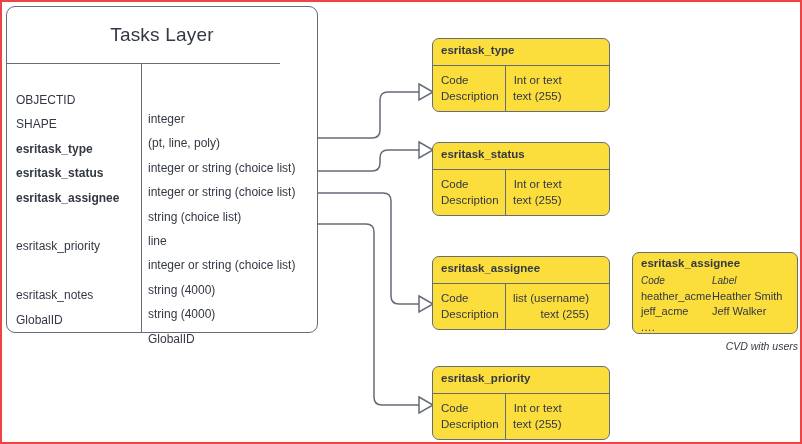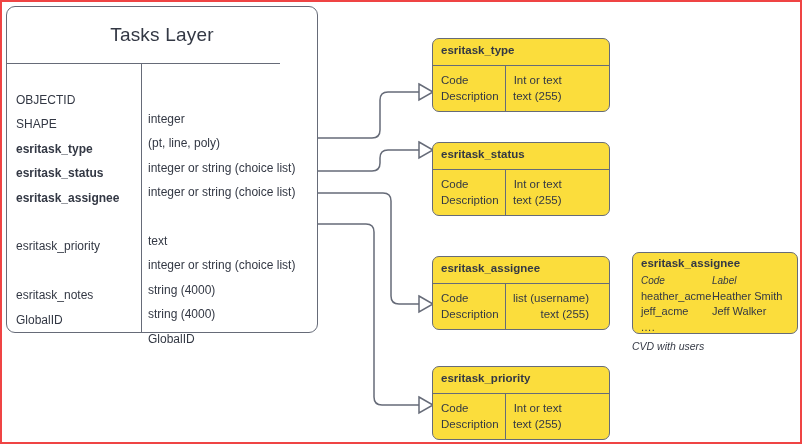--- a/index.html
+++ b/index.html
@@ -173,21 +173,21 @@
     line-height: 15.5px;
     white-space: nowrap;
   }
   .cvd-hdr { font-style: italic; font-size: 10px; display: block; }
   .cvd-ellipsis { font-size: 11px; letter-spacing: 0.5px; }
   .cvd-caption {
     position: absolute;
     left: 630px;
     top: 338px;
     width: 166px;
-    text-align: left;
+    text-align: right;
     font-size: 10.5px;
     font-style: italic;
     color: #333844;
   }
 
   
   .connectors {
     position: absolute;
     left: 0;
     top: 0;
@@ -218,23 +218,24 @@
       <div class="field-row">
         <span class="field-name bold">esritask_type</span>
         <span class="field-type">integer or string (choice list)</span>
       </div>
       <div class="field-row">
         <span class="field-name bold">esritask_status</span>
         <span class="field-type">integer or string (choice list)</span>
       </div>
       <div class="field-row">
         <span class="field-name bold">esritask_assignee</span>
-      </div>
-      <div class="field-row">
-        <span class="field-type">text</span>
+        <span class="field-type">string (choice list)</span>
+      </div>
+      <div class="field-row">
+        <span class="field-type">line</span>
       </div>
       <div class="field-row">
         <span class="field-name">esritask_priority</span>
         <span class="field-type">integer or string (choice list)</span>
       </div>
       <div class="field-row">
         <span class="field-type">string (4000)</span>
       </div>
       <div class="field-row">
         <span class="field-name">esritask_notes</span>

